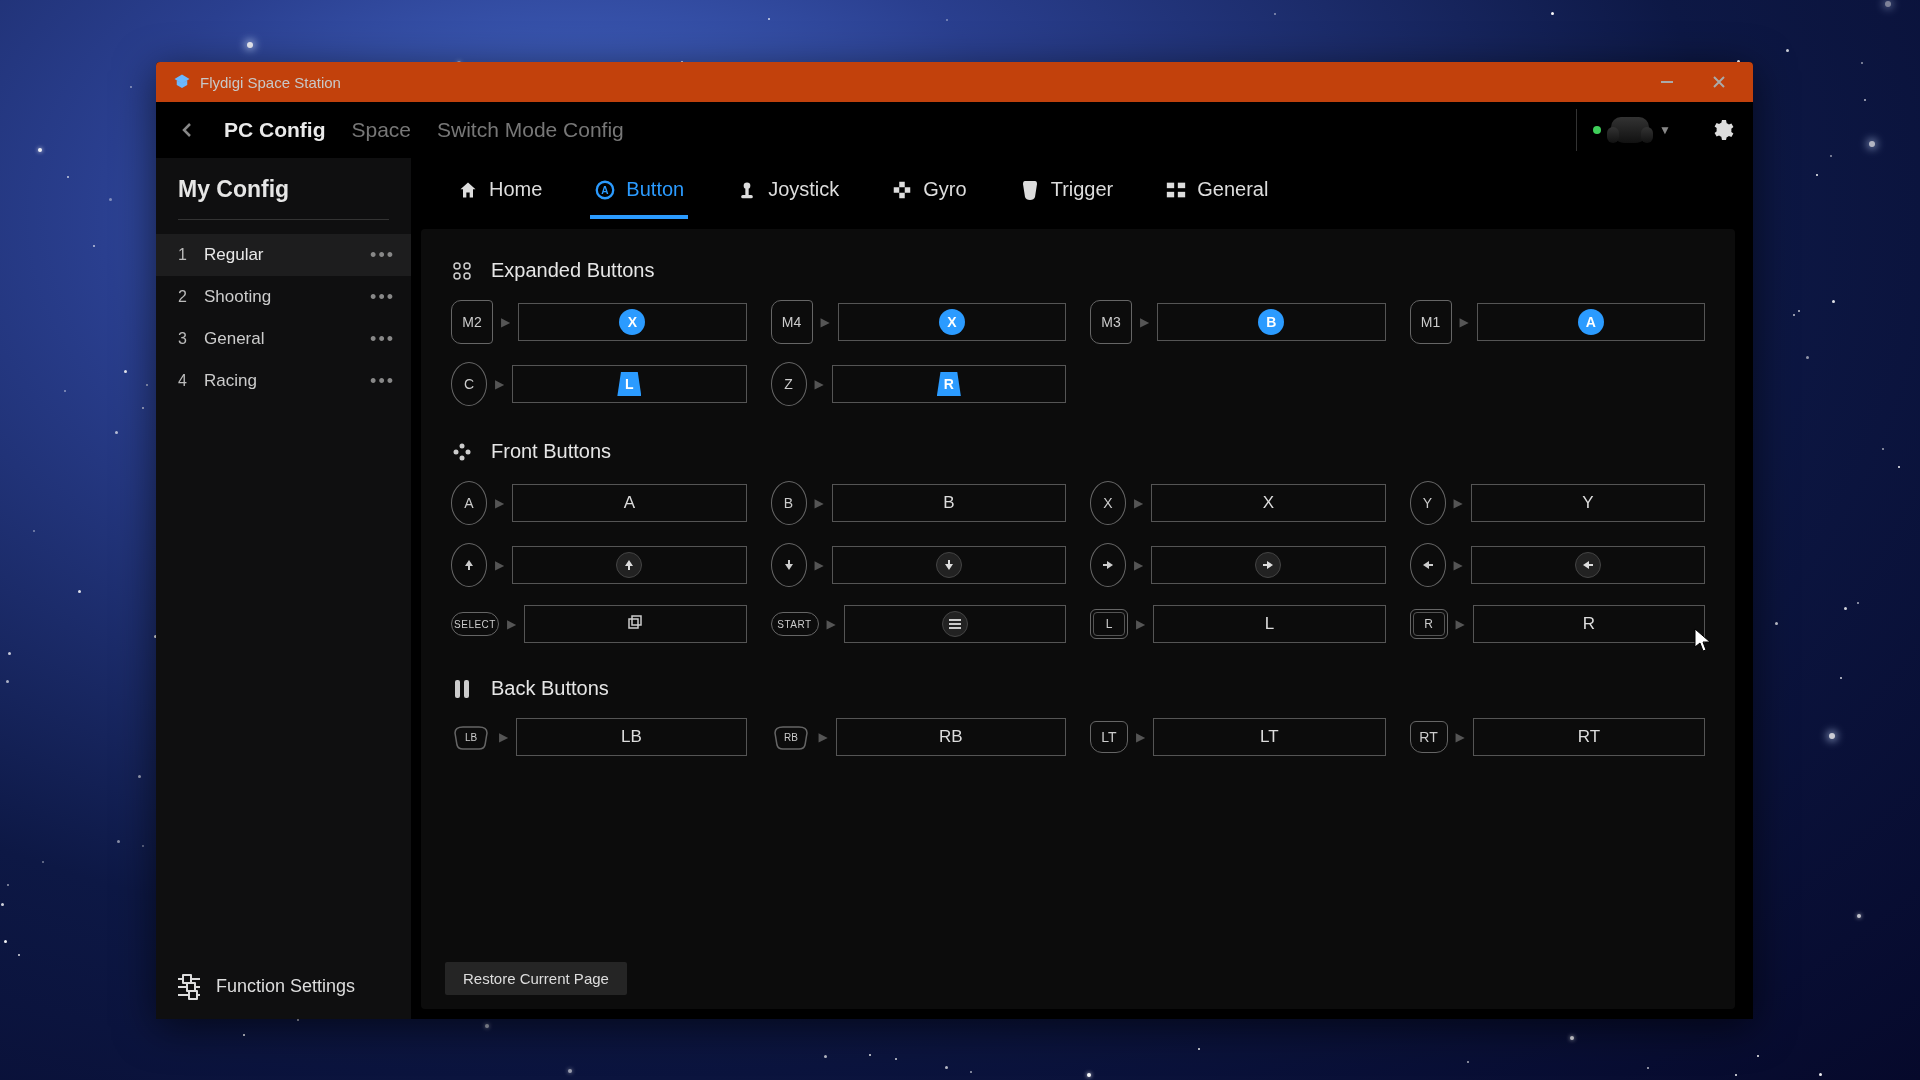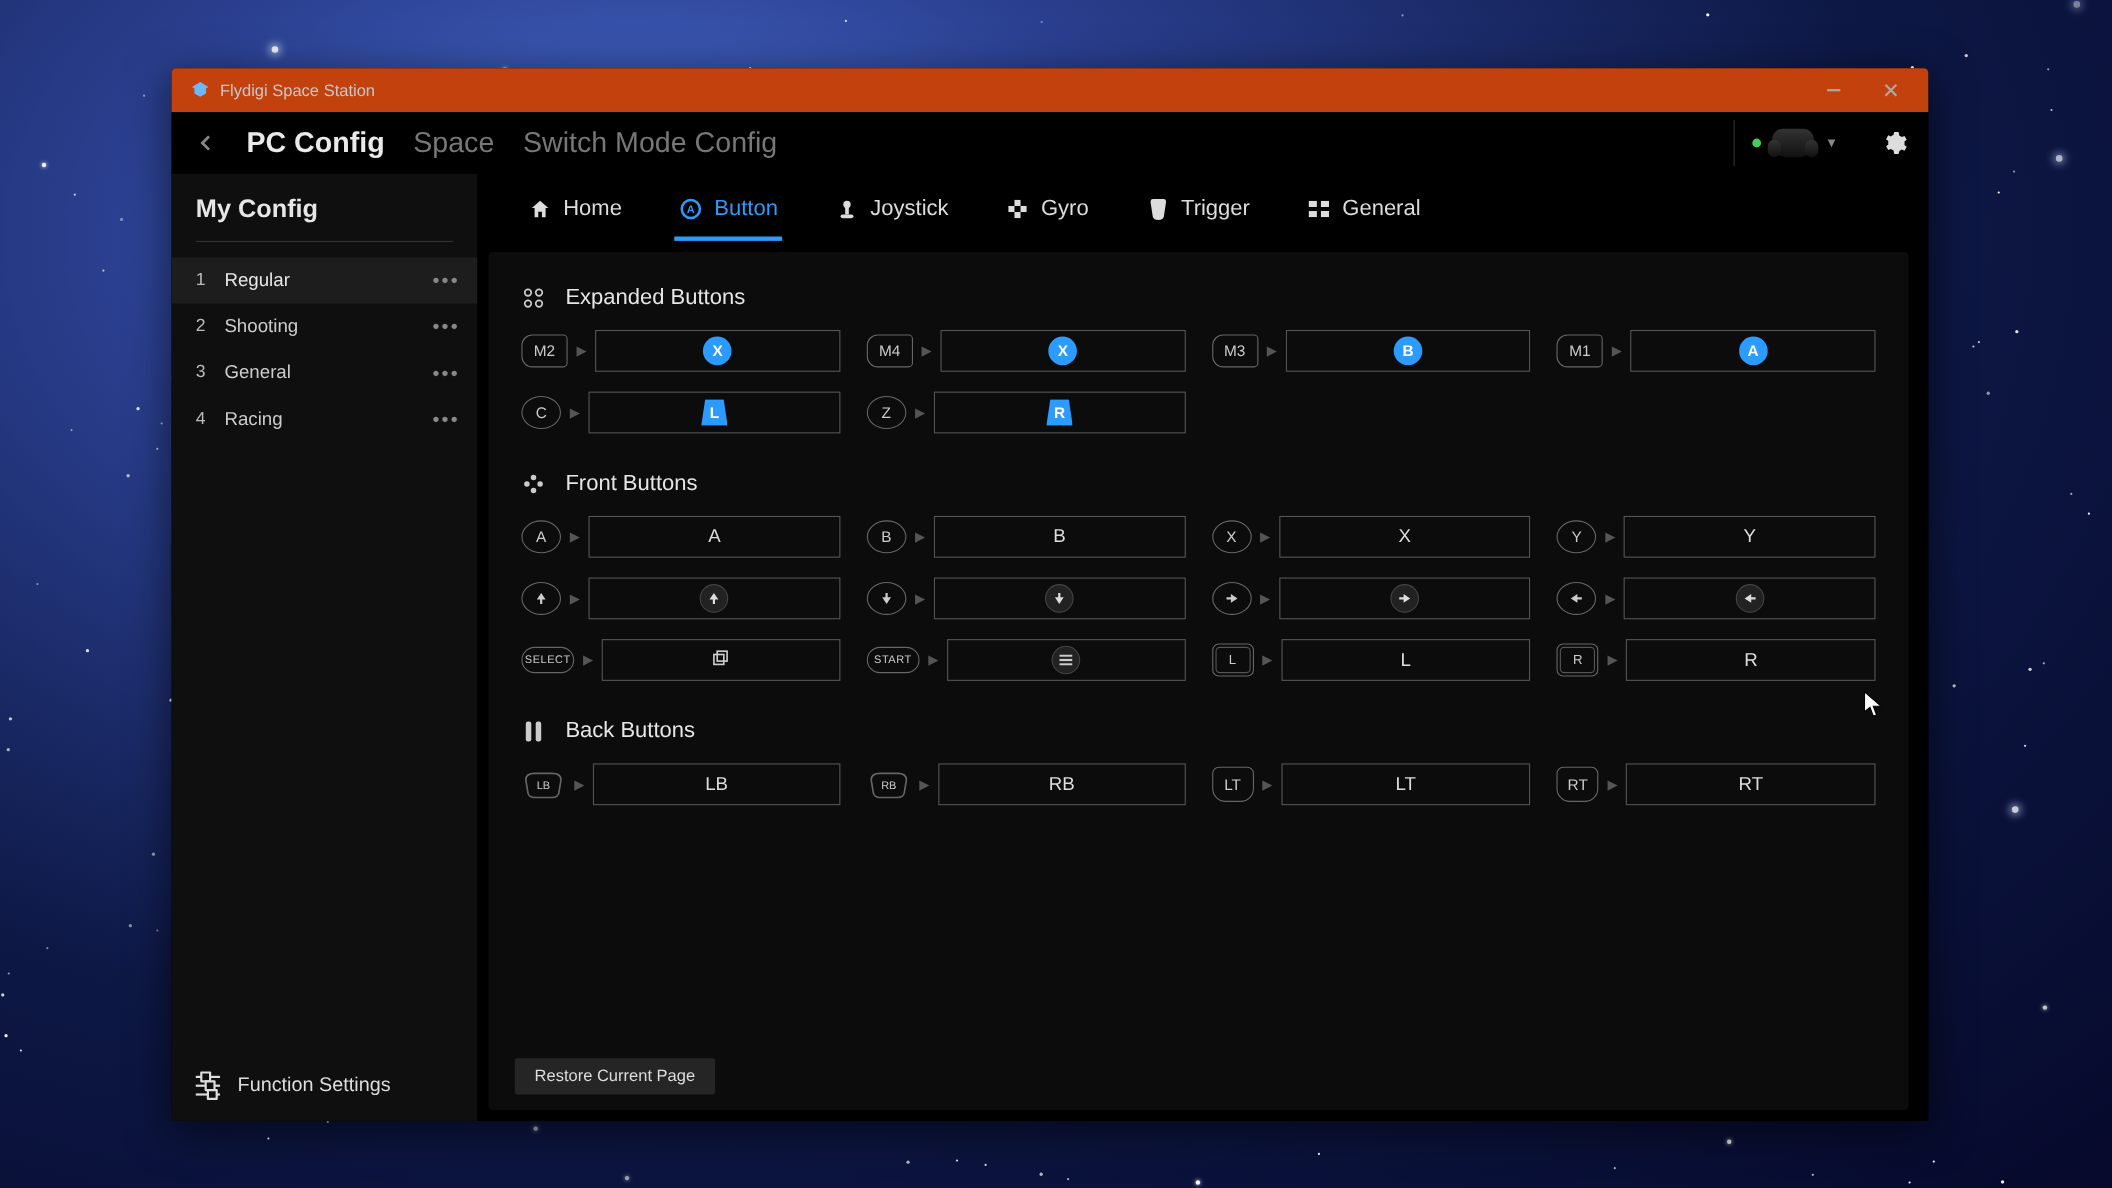--- a/index.html
+++ b/index.html
@@ -11,32 +11,32 @@
 .s4{width:6px;height:6px;box-shadow:0 0 8px 2px rgba(200,220,255,.9);}
 .window{position:absolute;left:156px;top:62px;width:1597px;height:957px;background:#000;border-radius:4px;box-shadow:0 8px 40px rgba(0,0,0,.6);display:flex;flex-direction:column;}
 .titlebar{height:40px;background:#c2410c;display:flex;align-items:center;padding:0 8px;border-radius:4px 4px 0 0;}
 .logo-icon{width:20px;height:20px;margin:0 8px;color:#6bb8ff;display:flex;align-items:center;justify-content:center;}
 .title-text{color:#c8c8c8;font-size:15px;}
 .titlebar-right{margin-left:auto;display:flex;gap:24px;align-items:center;padding-right:12px;}
 .titlebar-btn{width:28px;height:28px;display:flex;align-items:center;justify-content:center;color:#aaa;cursor:pointer;}
 .topnav{height:56px;background:#000;display:flex;align-items:center;padding:0 18px;border-bottom:1px solid #000;}
 .back-btn{width:28px;height:28px;color:#888;margin-right:22px;display:flex;align-items:center;justify-content:center;cursor:pointer;}
 .breadcrumbs{display:flex;gap:26px;align-items:center;}
-.crumb{color:#777;font-size:26px;cursor:pointer;}
+.crumb{color:#777;font-size:21px;cursor:pointer;}
 .crumb.active{color:#eaeaea;font-weight:600;}
 .topnav-right{margin-left:auto;display:flex;align-items:center;gap:22px;}
 .device-ind{display:flex;align-items:center;gap:10px;border-left:1px solid #333;padding:8px 16px;cursor:pointer;}
 .status-dot{width:8px;height:8px;border-radius:50%;background:#3fcf5a;}
 .gamepad-img{width:38px;height:26px;background:linear-gradient(#333,#111);border-radius:10px 10px 14px 14px;position:relative;}
 .gamepad-img:before,.gamepad-img:after{content:"";position:absolute;width:12px;height:16px;background:linear-gradient(#333,#111);border-radius:8px;top:10px;}
 .gamepad-img:before{left:-4px;} .gamepad-img:after{right:-4px;}
 .chev{color:#888;font-size:12px;}
 .gear{color:#ddd;width:26px;height:26px;cursor:pointer;display:flex;align-items:center;justify-content:center;}
 .body{flex:1;display:flex;min-height:0;}
-.sidebar{width:278px;background:#0f0f10;display:flex;flex-direction:column;}
+.sidebar{width:255px;background:#0f0f10;display:flex;flex-direction:column;}
 .side-title{color:#e6e6e6;font-size:23px;font-weight:700;padding:18px 22px 14px;}
 .side-title:after{content:"";display:block;height:1px;background:#333;margin-top:16px;}
 .config-list{flex:1;padding:0 0px;}
 .config-item{display:flex;align-items:center;height:42px;padding:0 8px 0 22px;cursor:pointer;}
 .config-item.active{background:#1d1d1e;}
 .config-num{color:#bbb;font-size:16px;width:26px;}
 .config-name{color:#ccc;font-size:17px;flex:1;}
 .config-item.active .config-name{color:#e8e8e8;}
 .config-more{color:#888;letter-spacing:2px;font-size:18px;padding:0 8px;}
 .func-set{display:flex;align-items:center;gap:16px;padding:22px;color:#ddd;font-size:18px;cursor:pointer;}
@@ -50,21 +50,21 @@
 .tab{display:flex;align-items:center;gap:10px;color:#ddd;font-size:20px;padding:8px 4px 14px;cursor:pointer;border-bottom:4px solid transparent;}
 .tab.active{color:#2b9bff;border-bottom-color:#2b9bff;}
 .tab-icon{width:22px;height:22px;display:flex;align-items:center;justify-content:center;}
 .tab.active .tab-icon{color:#2b9bff;}
 .content{flex:1;background:#0c0c0c;margin:10px 18px 10px 10px;border-radius:4px;padding:30px 30px 14px;overflow:auto;position:relative;}
 .section{margin-bottom:34px;}
 .sec-head{display:flex;align-items:center;gap:18px;color:#e6e6e6;font-size:20px;margin-bottom:18px;}
 .sec-icon{width:22px;height:22px;color:#ccc;display:flex;align-items:center;justify-content:center;}
 .grid{display:grid;grid-template-columns:repeat(4,1fr);gap:20px 24px;}
 .map-row{display:flex;align-items:center;gap:6px;}
-.hw-btn{min-width:36px;height:30px;border:1.5px solid #666;border-radius:50%;color:#ccc;font-size:14px;display:flex;align-items:center;justify-content:center;background:#0c0c0c;}
+.hw-btn{min-width:36px;height:44px;border:1.5px solid #666;border-radius:50%;color:#ccc;font-size:14px;display:flex;align-items:center;justify-content:center;background:#0c0c0c;}
 .hw-btn.shape-m{border-radius:10px 4px 4px 10px;width:42px;}
 .hw-btn.shape-pill{border-radius:13px;width:48px;height:24px;font-size:10px;letter-spacing:.5px;}
 .hw-btn.shape-trap{border-radius:6px 6px 12px 12px;width:38px;height:32px;}
 .hw-btn.shape-trap2{border-radius:6px;width:38px;height:30px;position:relative;}
 .hw-btn.shape-trap2:before{content:"";position:absolute;inset:2px;border:1px solid #555;border-radius:4px;}
 .hw-btn.shape-trap3{width:40px;height:28px;border:none;}
 .hw-btn.shape-trap3 svg{width:100%;height:100%;}
 .arr-sep{color:#555;font-size:12px;margin:0 2px;}
 .assign-box{flex:1;height:38px;border:1.5px solid #555;background:#0c0c0c;display:flex;align-items:center;justify-content:center;color:#ddd;font-size:17px;cursor:pointer;}
 .val-btn{width:26px;height:26px;border-radius:50%;display:flex;align-items:center;justify-content:center;font-size:14px;font-weight:600;}

